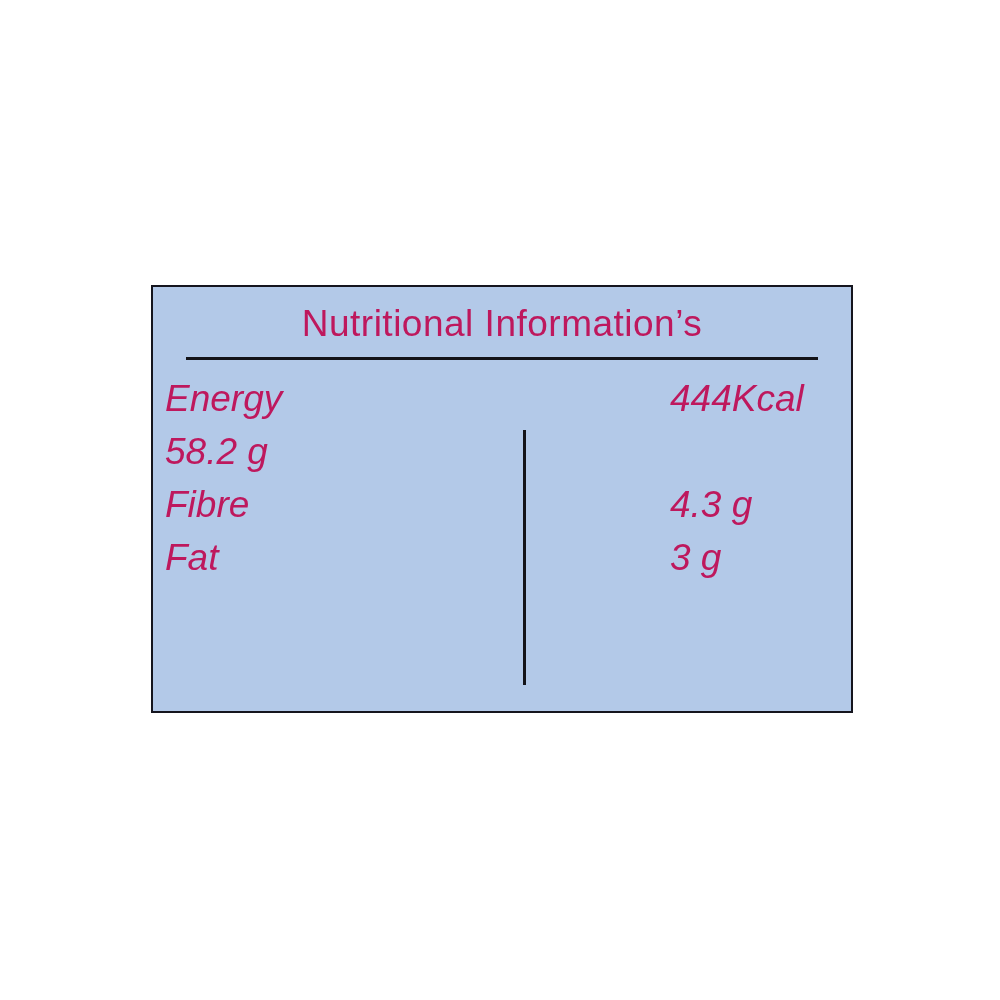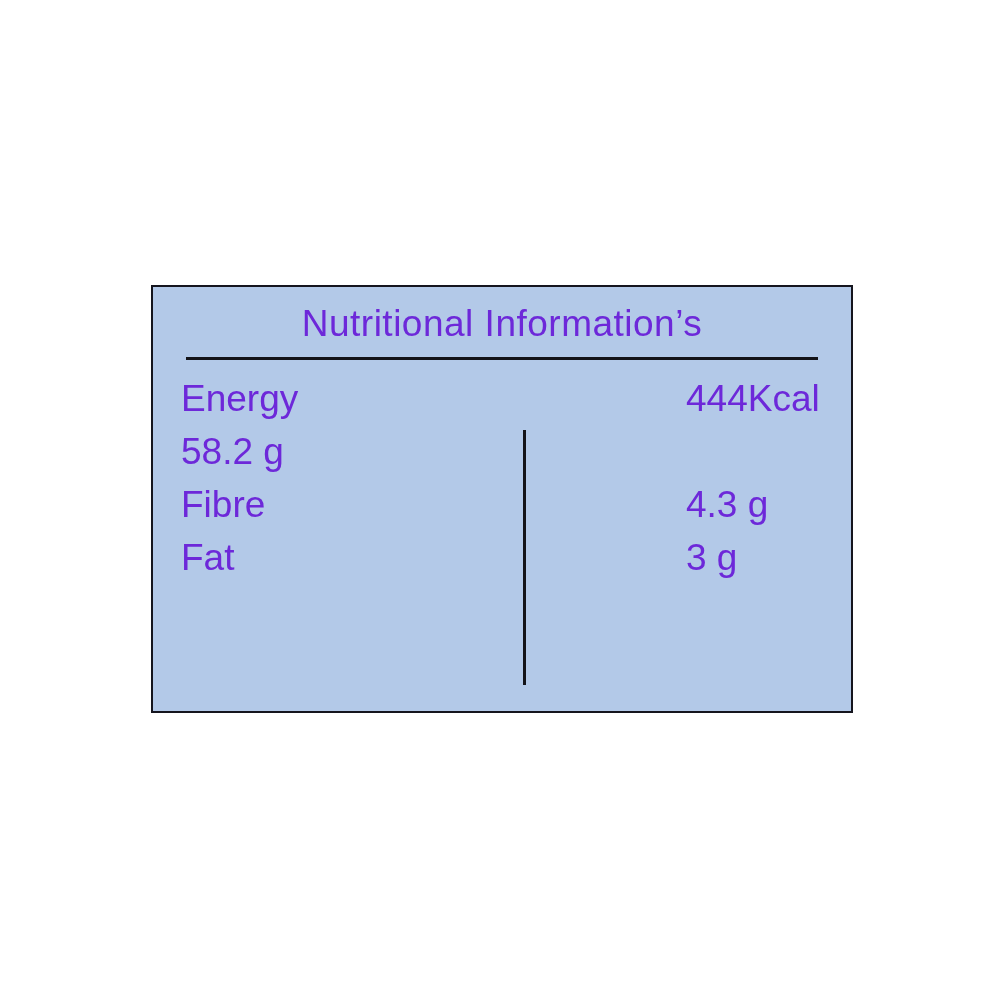--- a/index.html
+++ b/index.html
@@ -18,21 +18,21 @@
     overflow: hidden;
   }
   .card {
     position: absolute;
     left: 151px;
     top: 285px;
     width: 698px;
     height: 424px;
     background: #b3c9e8;
     border: 2px solid #15151e;
-    color: #6d28d9;
+    color: #be185d;
     box-sizing: content-box;
   }
   .card-header {
     padding-top: 10px;
     text-align: center;
   }
   .title-line {
     font-size: 37px;
     line-height: 53px;
     letter-spacing: 0.5px;
@@ -42,24 +42,25 @@
     width: 632px;
     height: 3px;
     background: #131318;
     margin: 7px auto 0 auto;
   }
   .rows {
     margin-top: 12px;
   }
   .row {
     display: flex;
-    padding-left: 28px;
+    padding-left: 12px;
     font-size: 37px;
     line-height: 53px;
     white-space: nowrap;
+    font-style: italic;
   }
   .row .nutrient {
     flex: 0 0 505px;
   }
   .row .amount {
     flex: 1 1 auto;
   }
   .v-divider {
     position: absolute;
     left: 370px;

